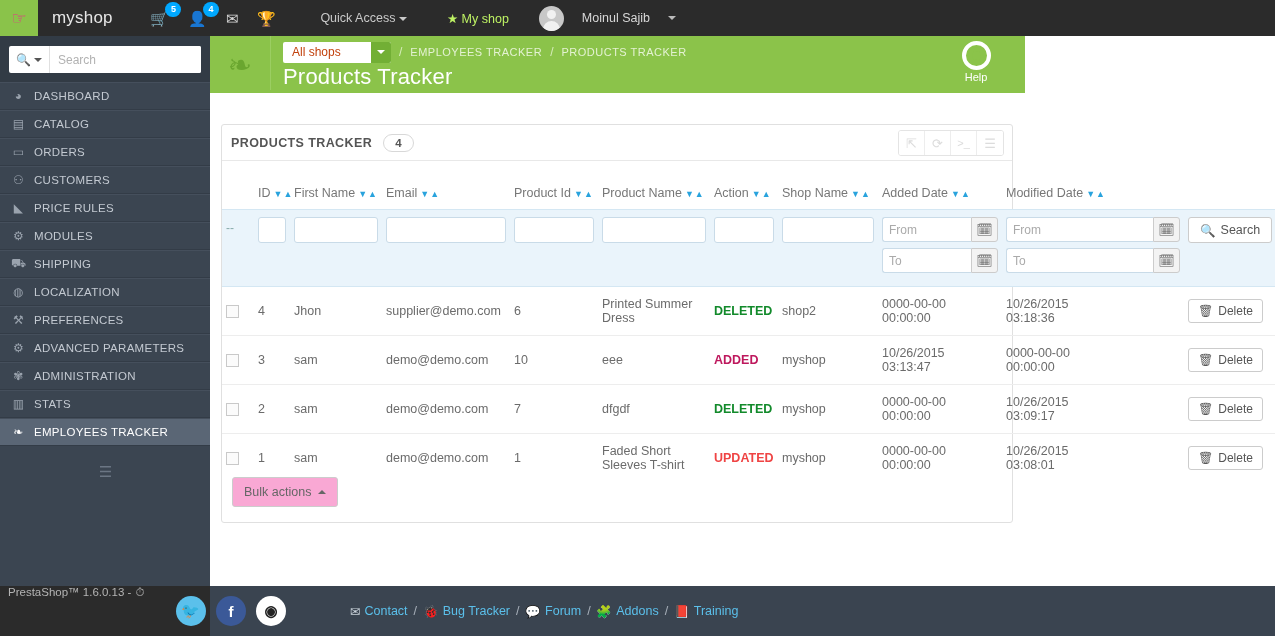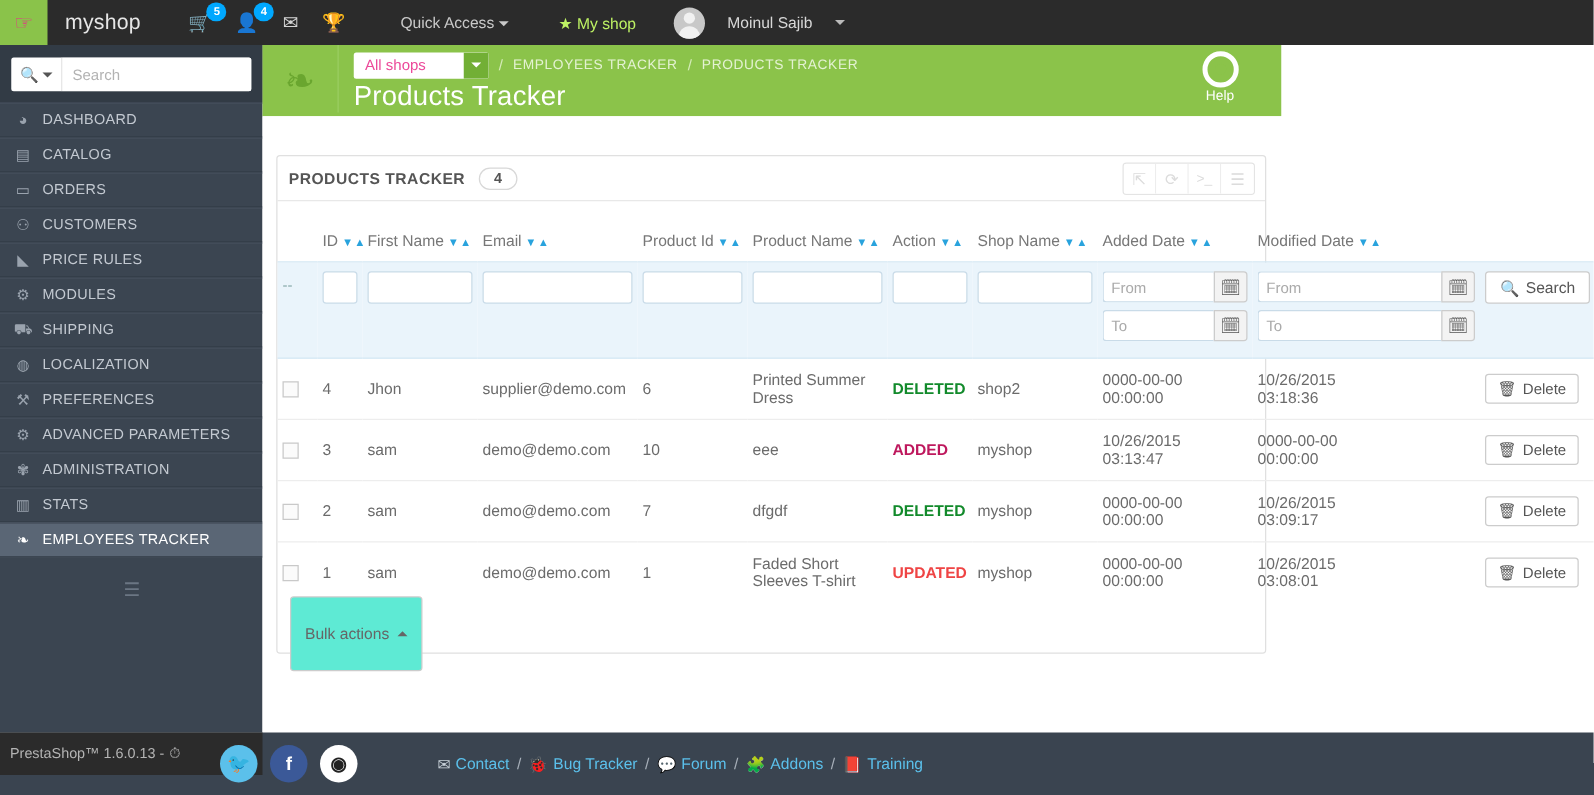--- a/index.html
+++ b/index.html
@@ -75,21 +75,21 @@
     position:absolute; left:210px; top:36px; width:815px; height:57px;
     background:#8bc34a; display:flex; align-items:flex-start;
   }
   #leaf { width:60px; height:57px; display:flex;align-items:center;justify-content:center; color:#6aa62f; font-size:29px;}
   #head-mid { padding-top:5px; border-left:1px solid #9bce62; padding-left:12px; flex:1;}
   #bc-row { display:flex; align-items:center; gap:8px; height:22px;}
   #shop-select {
     display:flex; height:21px; border:0; background:#fff; border-radius:2px; overflow:hidden; width:108px;
     cursor:pointer;
   }
-  #shop-select .val { flex:1; font-size:12px; color:#ec4899; padding:3px 0 0 9px;}
+  #shop-select .val { flex:1; font-size:12px; color:#c2410c; padding:3px 0 0 9px;}
   #shop-select .arw { width:20px;background:#72af35;color:#fff;display:flex;align-items:center;justify-content:center;}
   .bc-sep { color:#d6ecba; font-size:12px;}
   .bc-link { color:#e4f2d2; font-size:11px; letter-spacing:.5px; cursor:pointer;}
   #page-title { color:#fff; font-size:22px; font-weight:300; margin-top:1px; letter-spacing:.2px;}
   #help-btn {
     position:absolute; right:25px; top:5px; width:48px; text-align:center; color:#fff; cursor:pointer;
   }
   #help-ring {
     width:29px;height:29px;border-radius:50%;border:4px solid #fff;margin:0 auto;position:relative;
   }
@@ -150,28 +150,28 @@
   .rowchk { width:13px;height:13px;border:1px solid #c9c9c9;background:#fbfbfb; display:block;}
   .action { font-weight:bold; }
   .del-btn {
     display:inline-flex;align-items:center;gap:5px;
     border:1px solid #ccc;border-radius:3px;background:#fff;color:#555;
     font-size:12px;padding:4px 9px;cursor:pointer; font-family:"Liberation Sans",sans-serif;
   }
   #bulk-wrap { position:absolute; left:232px; top:477px; }
   #bulk-btn {
     display:inline-flex;align-items:center;gap:7px;
-    border:1px solid #ccc;border-radius:3px;background:#5eead4;color:#666;
-    font-size:12.5px;padding:22px 11px;cursor:pointer; font-family:"Liberation Sans",sans-serif;
+    border:1px solid #ccc;border-radius:3px;background:#f9a8d4;color:#666;
+    font-size:12.5px;padding:7px 11px;cursor:pointer; font-family:"Liberation Sans",sans-serif;
   }
 
   
   #footer { position:absolute; left:0; top:586px; width:1275px; height:50px; background:#3a4450;}
-  #foot-left { position:absolute; left:0; top:0; width:210px; height:34px; background:#2b2b2b;
-               display:flex; align-items:center; padding-left:8px; color:#b4b4b4; font-size:11.5px;}
+  #foot-left { position:absolute; left:0; top:0; width:210px; height:50px; background:#2b2b2b;
+               display:flex; align-items:flex-start; padding-left:8px; color:#b4b4b4; font-size:11.5px;}
   #socials { position:absolute; left:176px; top:10px; display:flex; gap:10px;}
   .soc { width:30px;height:30px;border-radius:50%;display:flex;align-items:center;justify-content:center;
          color:#fff;font-size:15px; font-weight:bold; cursor:pointer;}
   #foot-links { position:absolute; left:350px; top:0; height:50px; display:flex; align-items:center; gap:6px;}
   .flink { color:#5bc0eb; font-size:12.5px; cursor:pointer; display:inline-flex; align-items:center; gap:4px;}
   .fsep { color:#a8b0ba; font-size:12.5px;}
 </style>
 </head>
 <body>
 

